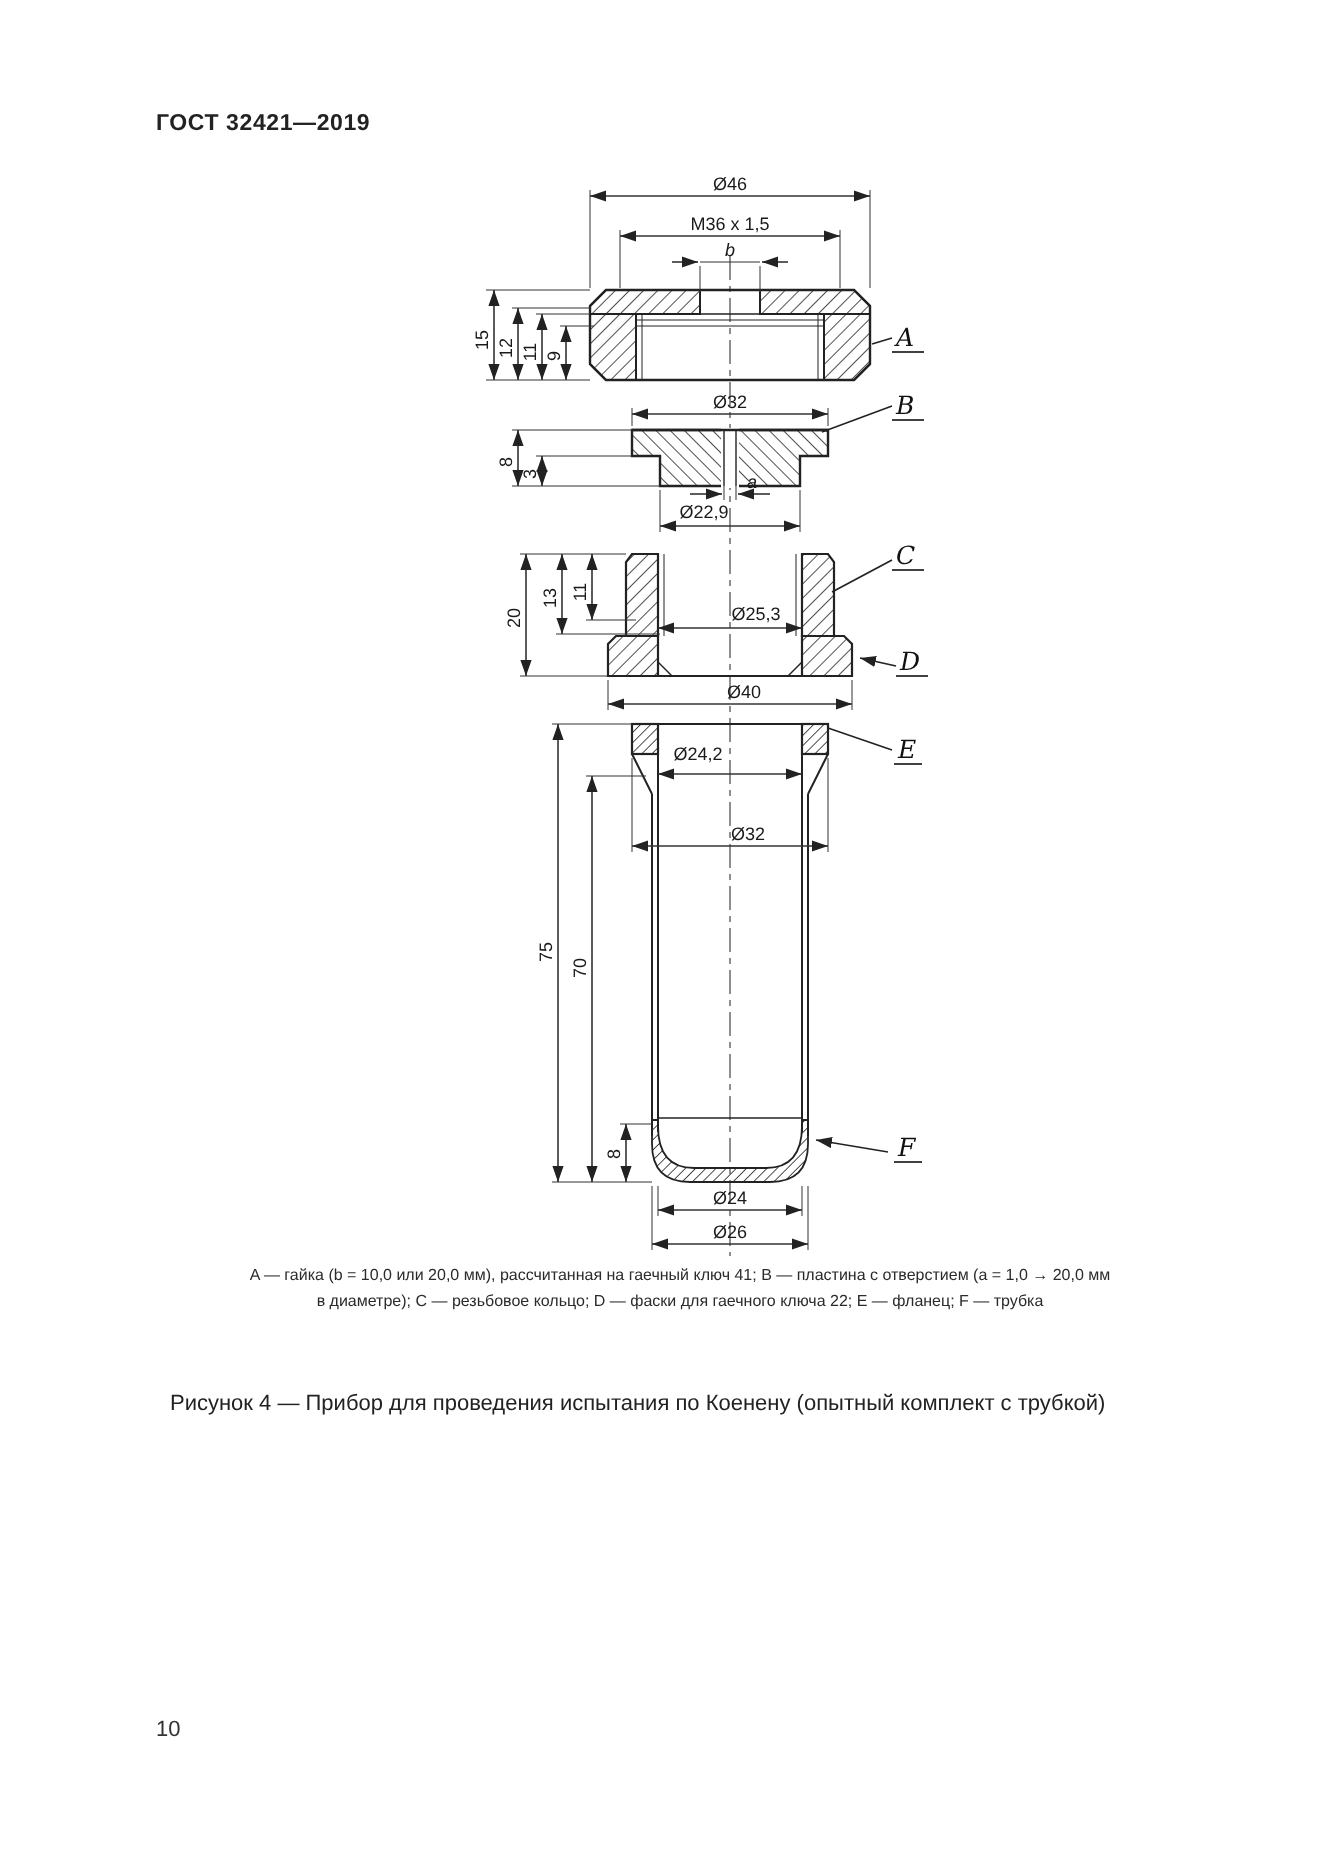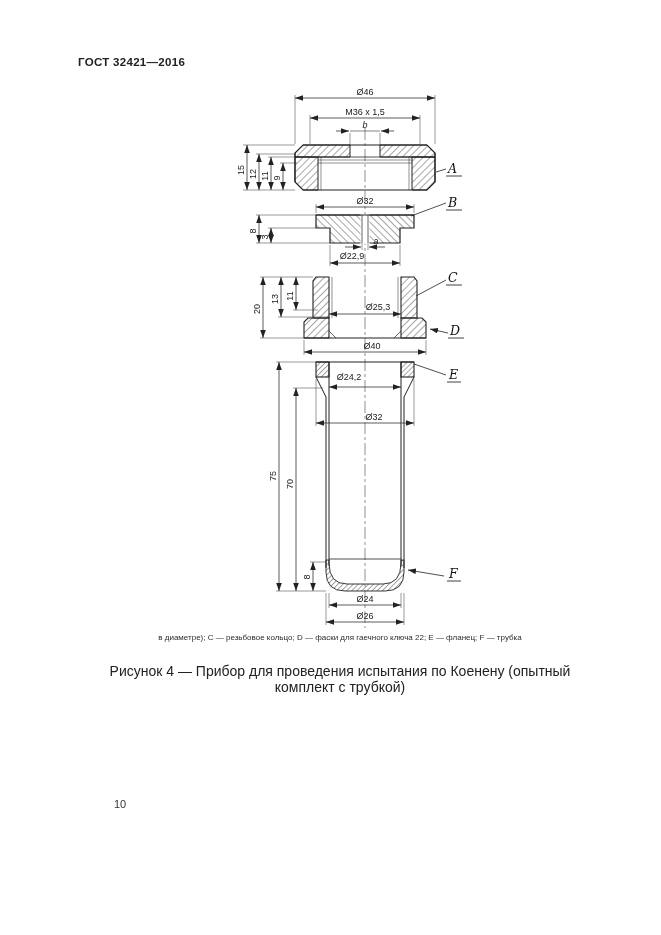--- a/index.html
+++ b/index.html
@@ -5,39 +5,39 @@
   html,body{margin:0;padding:0;}
   body{
     width:661px;height:935px;background:#ffffff;position:relative;
     font-family:"Liberation Sans", sans-serif;color:#1c1c1c;overflow:hidden;
   }
   .page-header{
     position:absolute;left:78px;top:56px;
     font-size:11.5px;font-weight:bold;letter-spacing:.3px;color:#222;
   }
   .page-number{
-    position:absolute;left:78px;top:798px;font-size:11px;color:#333;margin-left:36px;
+    position:absolute;left:78px;top:859px;font-size:11px;color:#333;
   }
   .drawing-svg{position:absolute;left:0;top:0;}
   .figure-caption{
     position:absolute;left:85px;top:631px;width:510px;
     text-align:center;font-size:8px;line-height:13px;color:#2b2b2b;
   }
   .figure-title{
-    position:absolute;left:85px;top:663px;width:510px;
-    text-align:center;font-size:14px;color:#222;
+    position:absolute;left:85px;top:696px;width:510px;
+    text-align:left;font-size:11px;color:#222;
   }
   
   text.dim{font-family:"Liberation Sans",sans-serif;font-size:9px;fill:#1a1a1a;}
   text.part{font-family:"DejaVu Serif",serif;font-size:12.5px;font-style:italic;fill:#111;}
 </style>
 </head>
 <body>
 
-<div class="page-header">ГОСТ 32421—2016</div>
+<div class="page-header">ГОСТ 32421—2019</div>
 
 <svg class="drawing-svg" width="661" height="935" viewBox="0 0 661 935">
   <defs>
     <marker id="arr" markerWidth="11" markerHeight="8" refX="10" refY="3.5" orient="auto-start-reverse">
       <path d="M0,0 L10,3.5 L0,7 Z" fill="#222"></path>
     </marker>
     <pattern id="h1" patternUnits="userSpaceOnUse" width="5" height="5" patternTransform="rotate(45)">
       <line x1="0" y1="0" x2="0" y2="5" stroke="#3a3a3a" stroke-width="0.9"></line>
     </pattern>
     <pattern id="h2" patternUnits="userSpaceOnUse" width="5" height="5" patternTransform="rotate(135)">
@@ -213,18 +213,19 @@
 
   <line x1="414" y1="364" x2="446" y2="375" stroke="#222" stroke-width="0.8"></line>
   <text class="part" x="449" y="379">E</text>
   <line x1="447" y1="382" x2="461" y2="382" stroke="#111" stroke-width="0.8"></line>
   <line x1="444" y1="576" x2="408" y2="570" stroke="#222" stroke-width="0.8" marker-end="url(#arr)"></line>
   <text class="part" x="449" y="578">F</text>
   <line x1="447" y1="581" x2="461" y2="581" stroke="#111" stroke-width="0.8"></line>
 </svg>
 
 <div class="figure-caption">
+  <div>A — гайка (b = 10,0 или 20,0 мм), рассчитанная на гаечный ключ 41; B — пластина с отверстием (a = 1,0 → 20,0 мм</div>
   <div>в диаметре); C — резьбовое кольцо; D — фаски для гаечного ключа 22; E — фланец; F — трубка</div>
 </div>
 
 <div class="figure-title">Рисунок 4 — Прибор для проведения испытания по Коенену (опытный комплект с трубкой)</div>
 
 <div class="page-number">10</div>
 
 </body></html>

